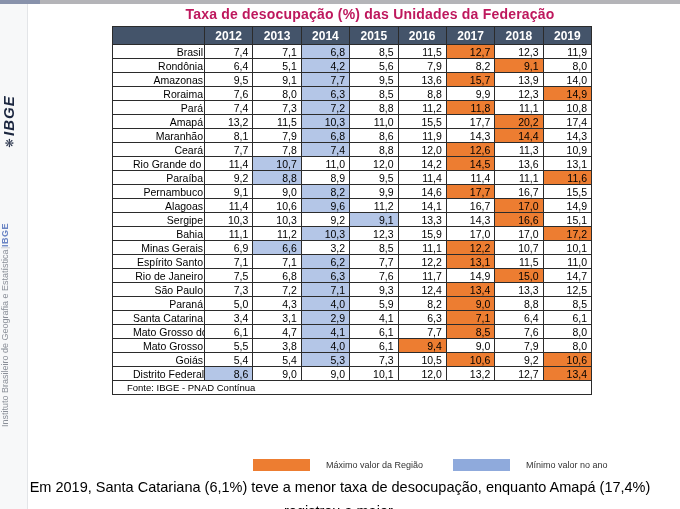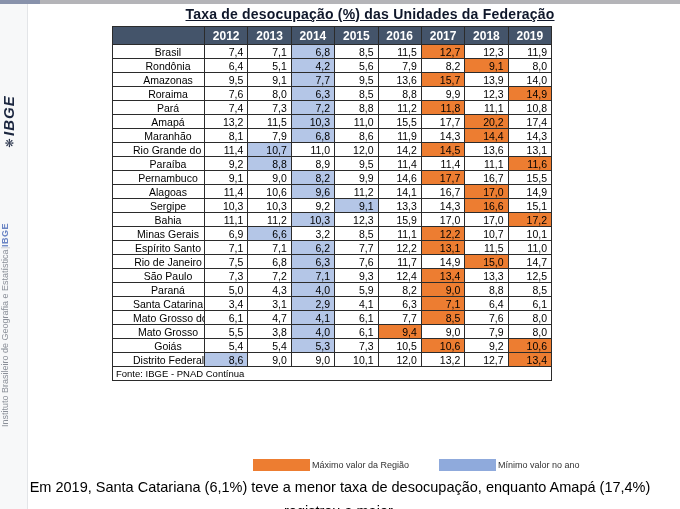--- a/index.html
+++ b/index.html
@@ -28,55 +28,55 @@
   .logo-text { font-size:15px; font-weight:bold; font-style:italic; color:#1c2740; letter-spacing:1px; }
   .logo-icon { font-size:11px; color:#1c2740; font-style:normal; margin-block-end:3px; }
   .inst-stack { top:148px; height:275px; font-size:9px; }
   .inst-abbr { color:#6b85c4; font-weight:bold; letter-spacing:.5px; }
   .inst-sep { color:#c3c7ce; margin:0 1px; }
   .inst-name { color:#8a8f98; }
 
   
   .title {
     position:absolute; top:6px; left:90px; width:560px;
-    text-align:center; font-size:14px; font-weight:bold; color:#0f172a;
-    text-decoration:underline; letter-spacing:.2px;
+    text-align:center; font-size:14px; font-weight:bold; color:#be185d;
+    letter-spacing:.2px;
   }
 
   
   table.uf {
-    position:absolute; top:26px; left:112px; width:440px;
+    position:absolute; top:26px; left:112px; width:480px;
     border-collapse:collapse; table-layout:fixed;
     font-size:10.5px; color:#000;
   }
   table.uf col.c-state { width:92px; }
   table.uf th, table.uf td {
     border:1px solid #2b2b2b; overflow:hidden; white-space:nowrap;
   }
   table.uf thead th {
     background:var(--header-bg,#44546A); color:#fff;
     font-size:12px; font-weight:bold; height:18px; text-align:center;
   }
   table.uf tbody td { height:14px; text-align:right; padding-right:4px; background:#fff; }
-  table.uf tbody td.state { text-align:center; padding-left:20px; padding-right:1px; }
+  table.uf tbody td.state { text-align:right; padding-left:20px; padding-right:1px; }
   table.uf tbody td.max { background:var(--max-color,#ED7D31); }
   table.uf tbody td.min { background:var(--min-color,#B4C6E7); }
   table.uf tfoot td {
-    height:14px; font-size:9.5px; text-align:left; padding-left:3px; background:#fff;
+    height:14px; font-size:9.5px; text-align:left; padding-left:14px; background:#fff;
   }
 
   
   .legend {
     position:absolute; top:458px; left:112px; width:537px; height:14px;
     display:flex; align-items:center; font-size:9px; color:#333;
   }
   .legend .swatch { width:57px; height:12px; display:inline-block; }
   .legend .swatch.max { background:var(--legend-max,#ED7D31); margin-left:141px; }
   .legend .swatch.min { background:var(--legend-min,#8FAADC); margin-left:30px; }
-  .legend .lg-label { margin-left:2px; }
+  .legend .lg-label { margin-left:16px; }
 
   
   .caption {
     position:absolute; top:475px; left:20px; width:640px;
     text-align:center; font-size:14.5px; line-height:24px; color:#000;
   }
 </style>
 </head>
 <body>
 
@@ -184,20 +184,31 @@
         <td>8,1</td>
         <td>7,9</td>
         <td class="min">6,8</td>
         <td>8,6</td>
         <td>11,9</td>
         <td>14,3</td>
         <td class="max">14,4</td>
         <td>14,3</td>
       </tr>
       <tr>
+        <td class="state">Ceará</td>
+        <td>7,7</td>
+        <td>7,8</td>
+        <td class="min">7,4</td>
+        <td>8,8</td>
+        <td>12,0</td>
+        <td class="max">12,6</td>
+        <td>11,3</td>
+        <td>10,9</td>
+      </tr>
+      <tr>
         <td class="state">Rio Grande do Norte</td>
         <td>11,4</td>
         <td class="min">10,7</td>
         <td>11,0</td>
         <td>12,0</td>
         <td>14,2</td>
         <td class="max">14,5</td>
         <td>13,6</td>
         <td>13,1</td>
       </tr>

